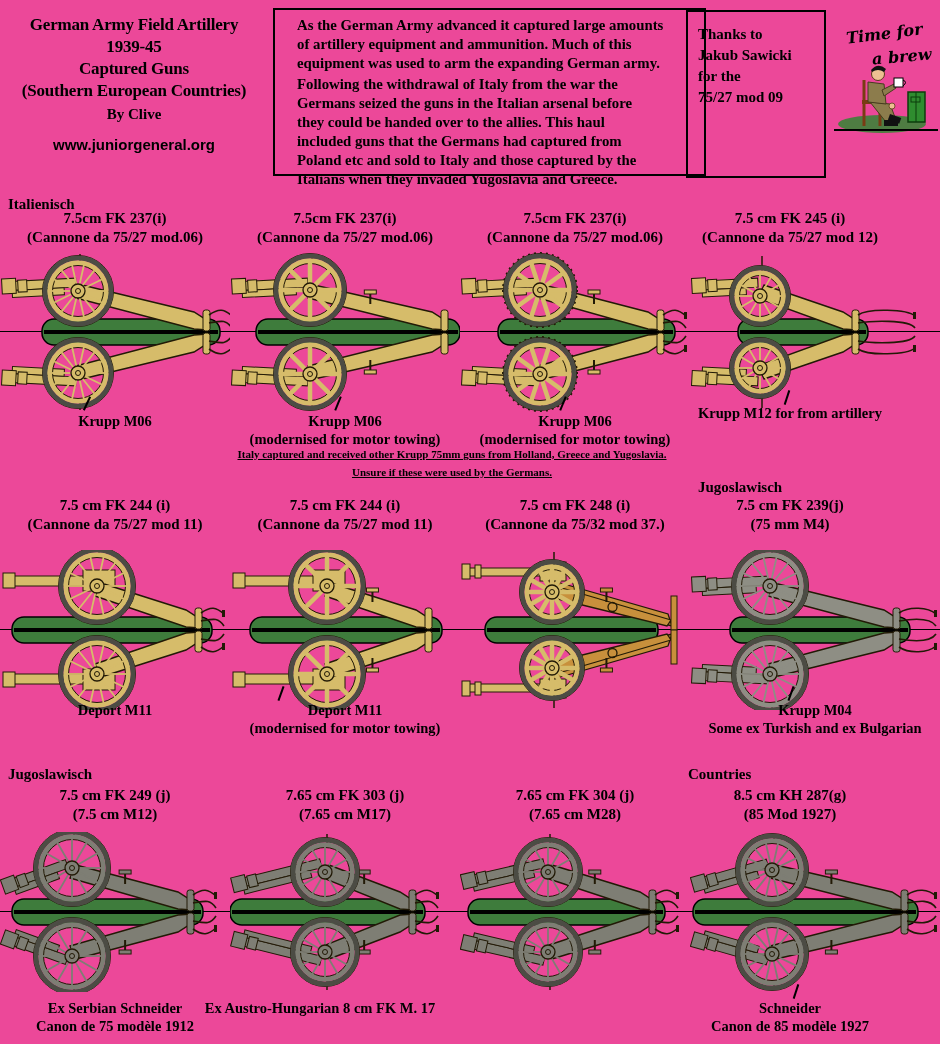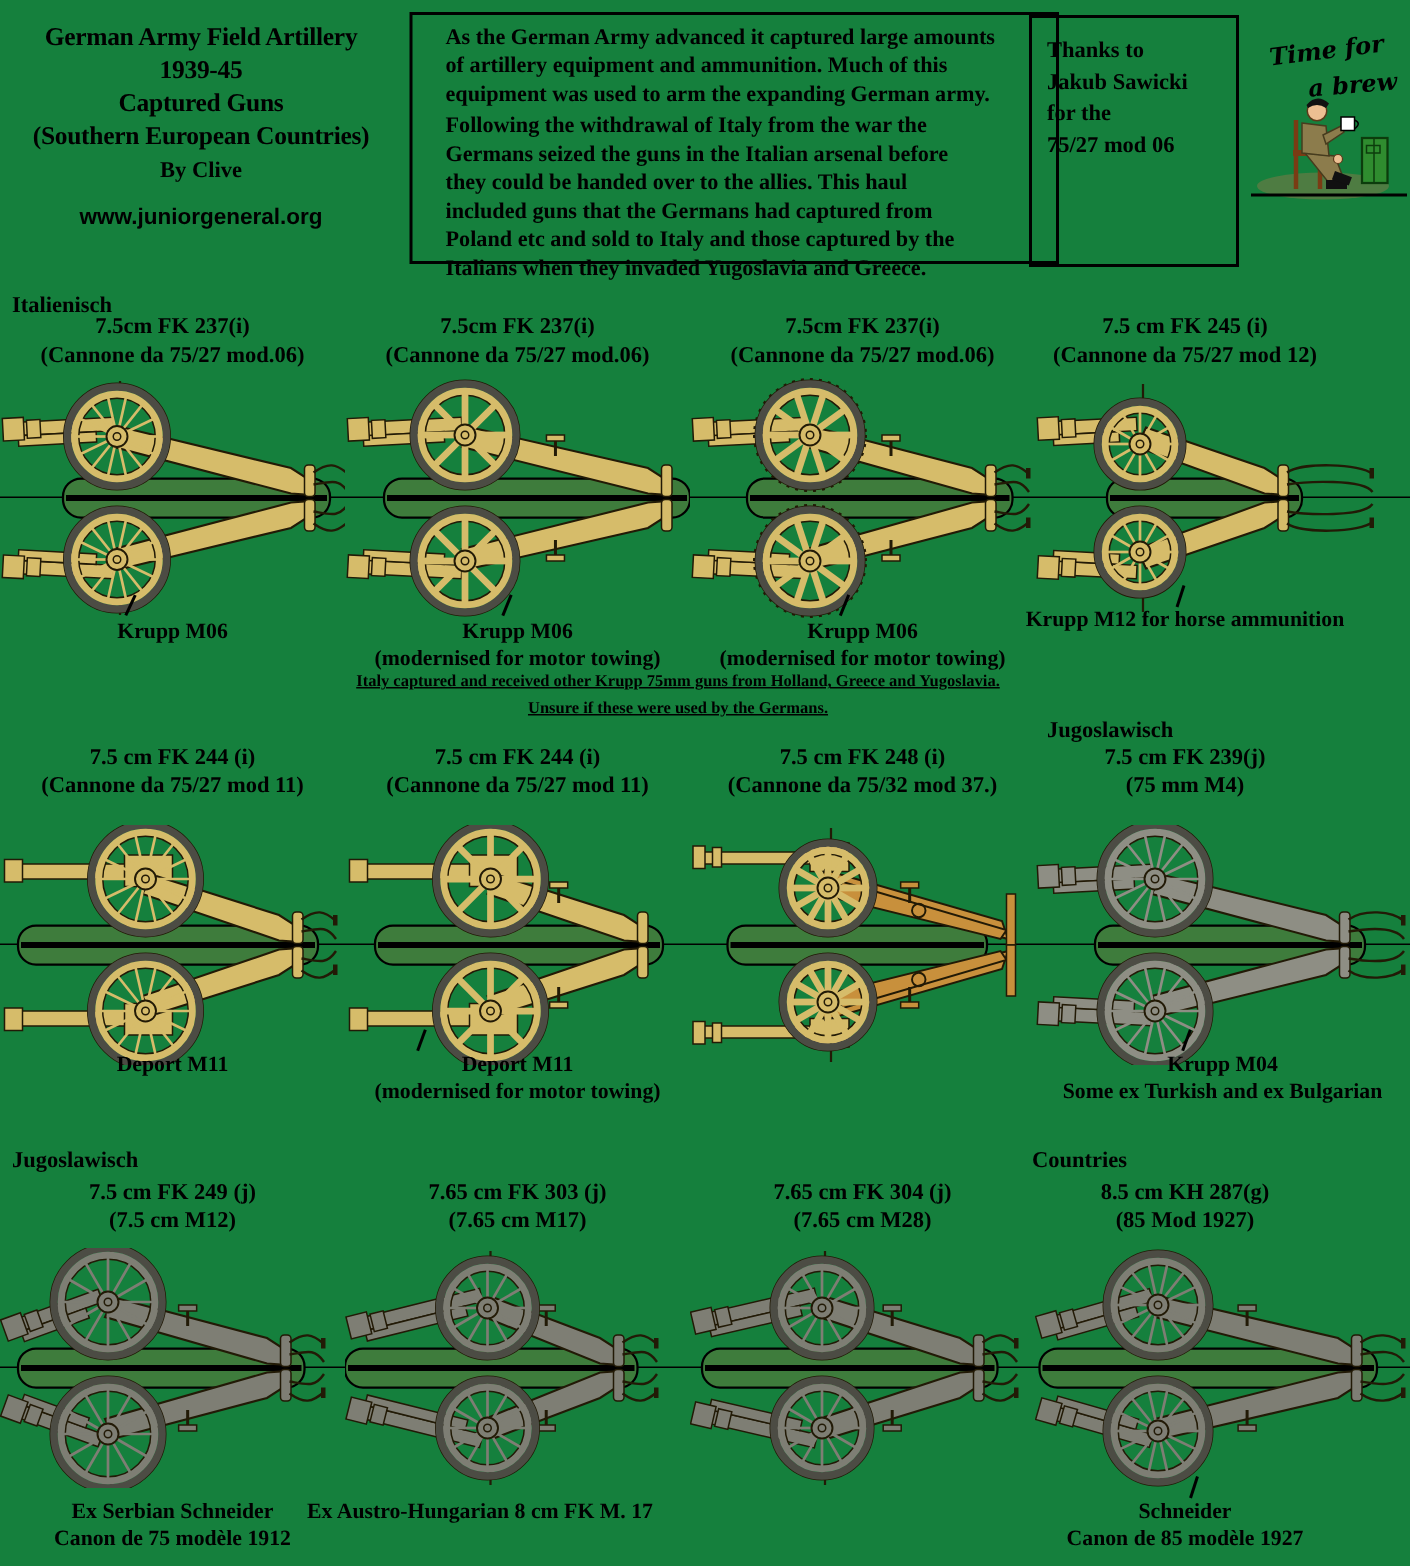--- a/index.html
+++ b/index.html
@@ -1,16 +1,16 @@
 <!DOCTYPE html>
 <html><head>
 <meta charset="utf-8">
 <style>
   html,body{margin:0;padding:0;background:#fff;}
-  #page{position:relative;width:940px;height:1044px;background:#15803d;overflow:hidden;
+  #page{position:relative;width:940px;height:1044px;background:#ec4899;overflow:hidden;
         font-family:"Liberation Serif",serif;font-weight:bold;color:#000;}
   .abs{position:absolute;}
   .c{text-align:center;}
   .pre{white-space:pre;}
   .name{font-size:15px;line-height:19px;}
   .cap{font-size:14.5px;line-height:18px;}
   .sec{font-size:15px;}
   .x0{left:0;width:230px;} .x1{left:230px;width:230px;} .x2{left:460px;width:230px;} .x3{left:690px;width:200px;}
   .ny0{top:209px;} .ny1{top:496px;} .ny2{top:786px;}
   .cy0{top:412px;} .cy1{top:701px;} .cy2{top:999px;}
@@ -64,21 +64,21 @@
 Germans seized the guns in the Italian arsenal before
 they could be handed over to the allies. This haul
 included guns that the Germans had captured from
 Poland etc and sold to Italy and those captured by the
 Italians when they invaded Yugoslavia and Greece.</div>
   </div>
 
   <div id="thanks" class="abs pre">Thanks to
 Jakub Sawicki
 for the
-75/27 mod 06</div>
+75/27 mod 09</div>
 
   <div id="brew1" class="abs">Time for</div>
   <div id="brew2" class="abs">a brew</div>
 
   <svg id="soldier" class="abs" viewBox="0 0 104 80">
     <ellipse cx="48" cy="70" rx="44" ry="9" fill="#4e7c42"></ellipse>
     <line x1="0" y1="76" x2="104" y2="76" stroke="#000" stroke-width="2"></line>
     <rect x="74" y="38" width="17" height="30" fill="#2f8c2f" stroke="#0c3c0c" stroke-width="1.5"></rect>
     <line x1="82" y1="38" x2="82" y2="68" stroke="#0c3c0c"></line>
     <rect x="77" y="43" width="9" height="5" fill="none" stroke="#0c3c0c"></rect>
@@ -260,21 +260,21 @@
           <circle cx="70" cy="44" r="2.5" fill="none" stroke="#221a06" stroke-width="1"></circle>
         </g>
         <use href="#h0_3" transform="translate(0,160) scale(1,-1)"></use>
       </svg></div>
 
   <div class="abs cap c pre x0 cy0">Krupp M06</div>
   <div class="abs cap c pre x1 cy0">Krupp M06
 (modernised for motor towing)</div>
   <div class="abs cap c pre x2 cy0">Krupp M06
 (modernised for motor towing)</div>
-  <div id="cap-r1c3" class="abs cap c pre">Krupp M12 for horse ammunition</div>
+  <div id="cap-r1c3" class="abs cap c pre">Krupp M12 for from artillery</div>
   <div id="note-r1" class="abs c pre">Italy captured and received other Krupp 75mm guns from Holland, Greece and Yugoslavia.
 Unsure if these were used by the Germans.</div>
 
   <div class="abs name c pre x0 ny1">7.5 cm FK 244 (i)
 (Cannone da 75/27 mod 11)</div>
   <div class="abs name c pre x1 ny1">7.5 cm FK 244 (i)
 (Cannone da 75/27 mod 11)</div>
   <div class="abs name c pre x2 ny1">7.5 cm FK 248 (i)
 (Cannone da 75/32 mod 37.)</div>
   <div class="abs name c pre x3 ny1">7.5 cm FK 239(j)

